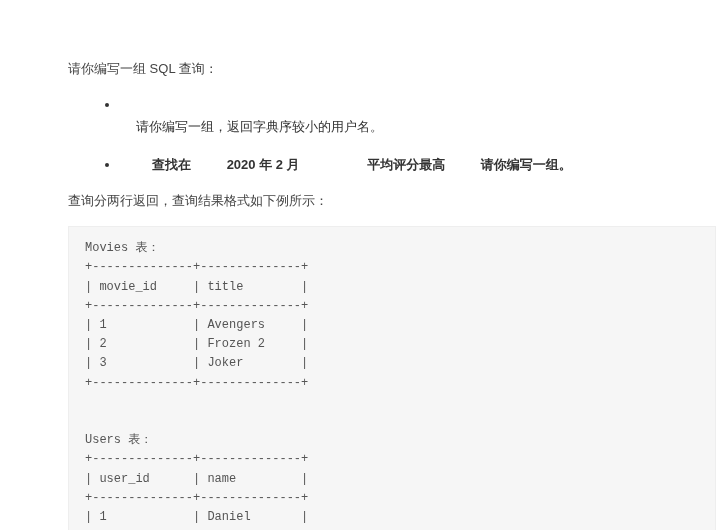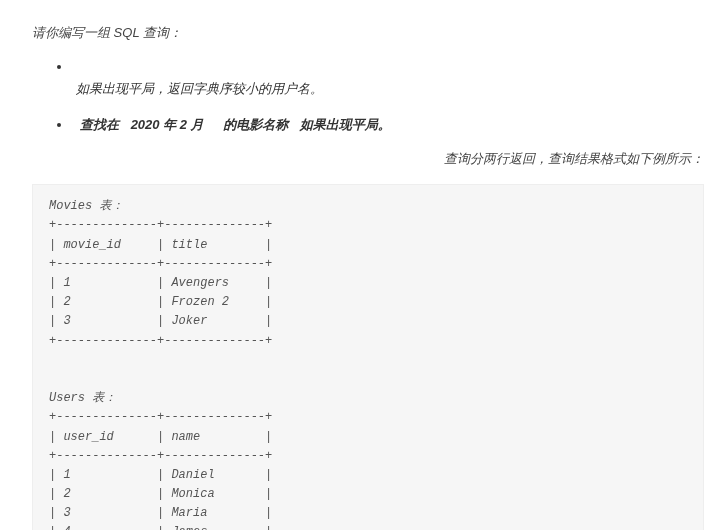--- a/index.html
+++ b/index.html
@@ -1,19 +1,18 @@
 <!DOCTYPE html>
 <html><head>
   <meta charset="utf-8">
   <style>
     * {
-      margin: 4px;
+      margin: 16px;
       padding: 0;
       box-sizing: border-box;
-      font-style: italic;
     }
     body {
       font-family: -apple-system, BlinkMacSystemFont, "Segoe UI", "PingFang SC", "Microsoft YaHei", sans-serif;
       font-size: 13px;
       color: #333;
       background: #fff;
       padding: 12px 20px;
       width: 720px;
       position: relative;
     }
@@ -29,21 +28,20 @@
     ul.tasks li {
       margin-bottom: 14px;
       line-height: 1.7;
     }
     .bold {
       font-weight: bold;
     }
     .outro {
       color: #444;
       margin-bottom: 16px;
-      text-align: right;
     }
     .code-block {
       background: #f6f6f6;
       border: 1px solid #eee;
       padding: 12px 16px;
       font-family: "Courier New", Consolas, monospace;
       font-size: 12px;
       color: #555;
       line-height: 1.6;
       white-space: pre;
@@ -51,24 +49,24 @@
     }
   </style>
 </head>
 <body>
 
 <p class="intro">请你编写一组 SQL 查询：</p>
 
 <ul class="tasks">
   <li>
     <br>
-    <span>如果出现平局，返回字典序较小的用户名。</span>
+    <span>请你编写一组，返回字典序较小的用户名。</span>
   </li>
   <li>
-    <span class="bold"><span>查找在 </span><span>2020 年 2 月</span><span> </span><span>的电影名称</span><span> 如果出现平局。</span></span><br>
+    <span class="bold"><span>查找在 </span><span>2020 年 2 月</span><span> </span><span>平均评分最高</span><span> 请你编写一组。</span></span><br>
   </li>
 </ul>
 
 <p class="outro">查询分两行返回，查询结果格式如下例所示：</p>
 
 <pre class="code-block" id="code-out">Movies 表：
 +--------------+--------------+
 | movie_id     | title        |
 +--------------+--------------+
 | 1            | Avengers     |

